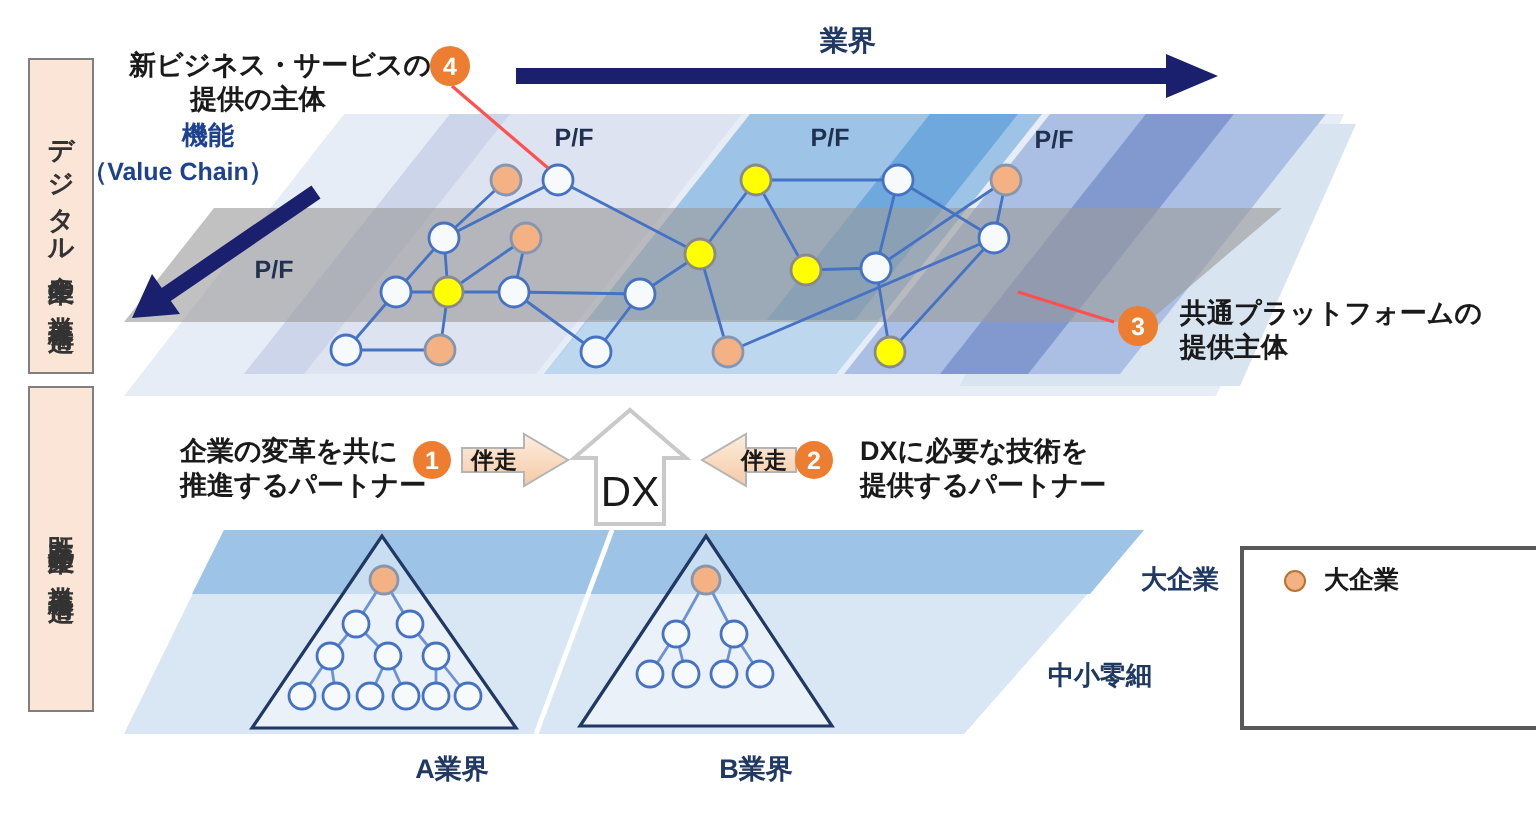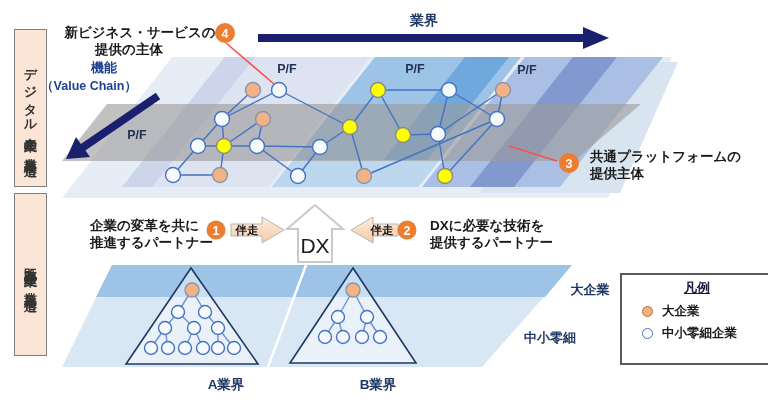--- a/index.html
+++ b/index.html
@@ -241,24 +241,19 @@
 </svg>
 
 <div class="side-box digital">
   <span>デジタル産業の業界構造</span>
 </div>
 <div class="side-box existing">
   <span>既存産業の業界構造</span>
 </div>
 
 <div class="legend">
-  <div class="legend-title">凡例</div>
   <div class="legend-row">
     <span class="legend-dot dot-large"></span>
     <span class="legend-label">大企業</span>
   </div>
-  <div class="legend-row">
-    <span class="legend-dot dot-sme"></span>
-    <span class="legend-label">中小零細企業</span>
-  </div>
 </div>
 
 </div>
 
 </body></html>

